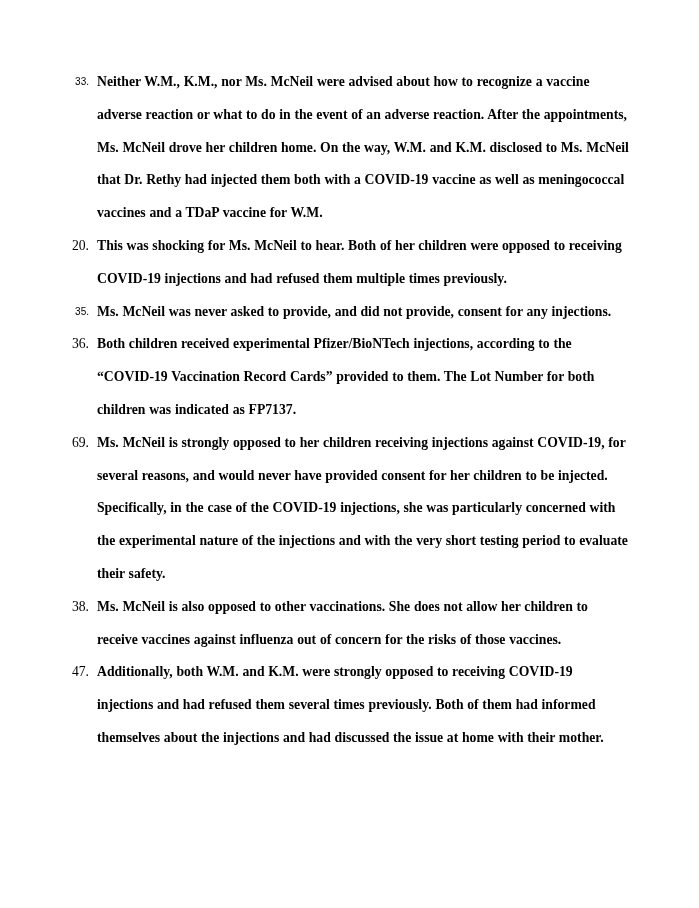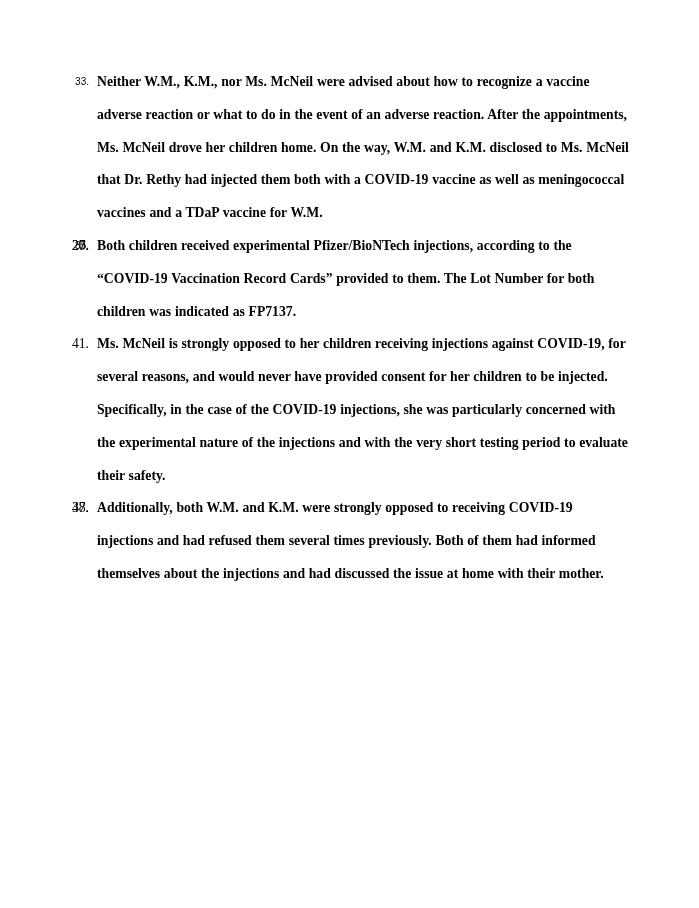--- a/index.html
+++ b/index.html
@@ -51,38 +51,41 @@
 <div class="page">
   <div class="content">
 
     <div class="para">
       <span class="num" data-numstyle="sans">33.</span>
       <span class="txt">Neither W.M., K.M., nor Ms. McNeil were advised about how to recognize a vaccine adverse reaction or what to do in the event of an adverse reaction. After the appointments, Ms. McNeil drove her children home. On the way, W.M. and K.M. disclosed to Ms. McNeil that Dr. Rethy had injected them both with a COVID-19 vaccine as well as meningococcal vaccines and a TDaP vaccine for W.M.</span>
     </div>
 
     <div class="para">
       <span class="num" data-numstyle="serif">20.</span>
+      <span class="txt">This was shocking for Ms. McNeil to hear. Both of her children were opposed to receiving COVID-19 injections and had refused them multiple times previously.</span>
     </div>
 
     <div class="para">
       <span class="num" data-numstyle="sans">35.</span>
+      <span class="txt">Ms. McNeil was never asked to provide, and did not provide, consent for any injections.</span>
     </div>
 
     <div class="para">
-      <span class="num" data-numstyle="serif">27.</span>
+      <span class="num" data-numstyle="serif">36.</span>
       <span class="txt">Both children received experimental Pfizer/BioNTech injections, according to the “COVID-19 Vaccination Record Cards” provided to them. The Lot Number for both children was indicated as FP7137.</span>
     </div>
 
     <div class="para">
-      <span class="num" data-numstyle="serif">41.</span>
+      <span class="num" data-numstyle="serif">69.</span>
       <span class="txt">Ms. McNeil is strongly opposed to her children receiving injections against COVID-19, for several reasons, and would never have provided consent for her children to be injected. Specifically, in the case of the COVID-19 injections, she was particularly concerned with the experimental nature of the injections and with the very short testing period to evaluate their safety.</span>
     </div>
 
     <div class="para">
       <span class="num" data-numstyle="serif">38.</span>
+      <span class="txt">Ms. McNeil is also opposed to other vaccinations. She does not allow her children to receive vaccines against influenza out of concern for the risks of those vaccines.</span>
     </div>
 
     <div class="para">
       <span class="num" data-numstyle="serif">47.</span>
       <span class="txt">Additionally, both W.M. and K.M. were strongly opposed to receiving COVID-19 injections and had refused them several times previously. Both of them had informed themselves about the injections and had discussed the issue at home with their mother.</span>
     </div>
 
 
   </div>
 </div>

